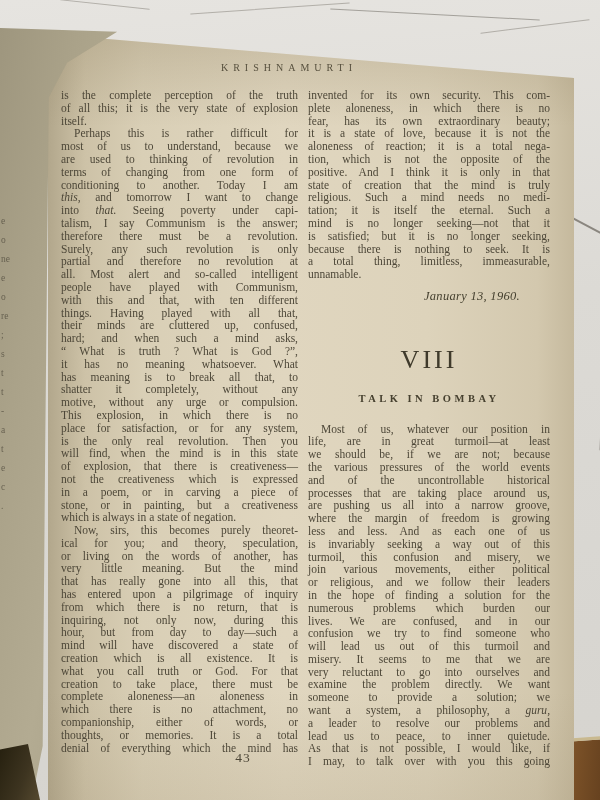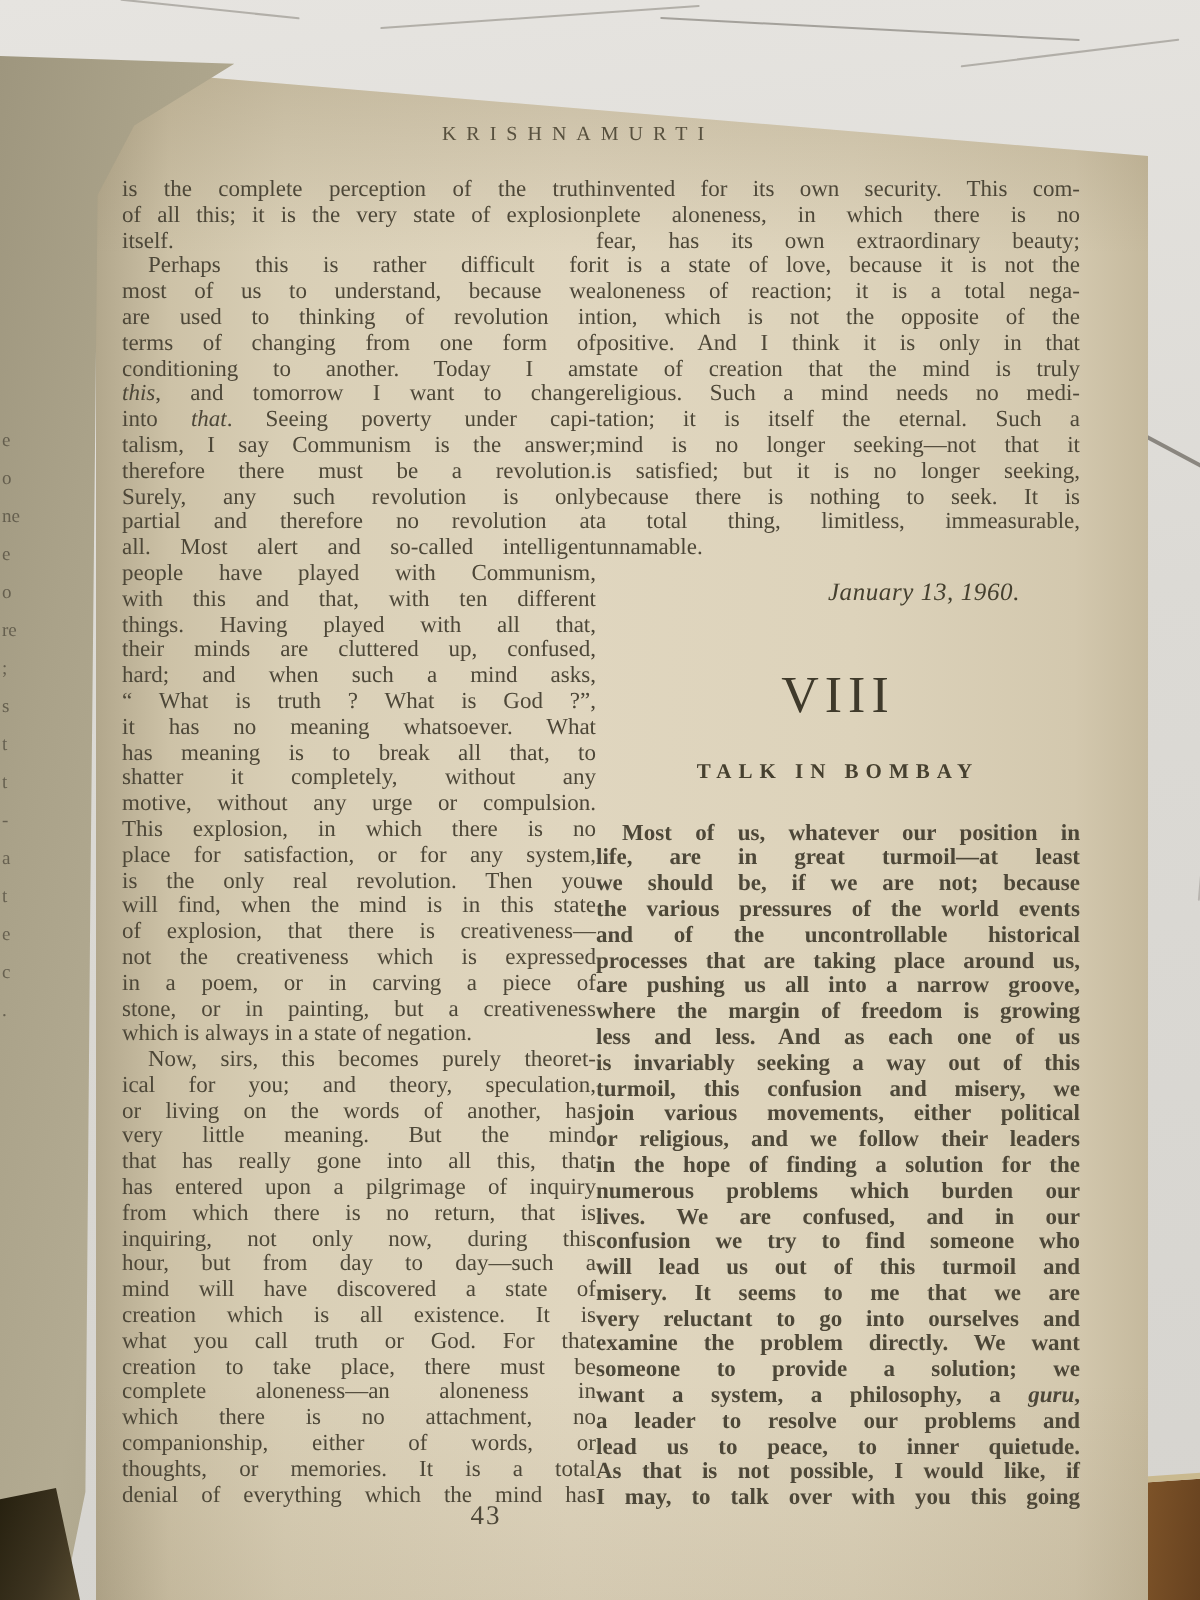--- a/index.html
+++ b/index.html
@@ -53,35 +53,35 @@
   #page:before{content:"";position:absolute;inset:0;
     background:linear-gradient(180deg,rgba(138,123,92,.30) 0,rgba(138,123,92,0) 13%,rgba(138,123,92,0) 86%,rgba(138,123,92,.14) 100%);
     pointer-events:none;}
   
   #running-head{
     position:absolute;top:36px;left:0;width:100%;padding-right:44px;box-sizing:border-box;
     text-align:center;font-size:10px;letter-spacing:5px;color:#57503e;
   }
   #columns{
     position:absolute;left:13px;top:63px;width:496px;
-    display:flex;gap:0;color:#4d4738;
+    display:flex;gap:10px;color:#4d4738;
   }
   .col{font-size:11.5px;line-height:12.8px;}
   .col-left{width:237px;}
   .col-right{width:242px;}
   .pline{text-align:justify;text-align-last:justify;white-space:normal;}
   .pline.end{text-align-last:left;}
   .para.indent .pline:first-child{text-indent:13px;}
   .date-line{margin-top:9px;font-style:italic;font-size:12.5px;text-align:right;
     padding-right:30px;color:#45402f;letter-spacing:.3px;}
-  .chapter-number{margin-top:30px;text-align:center;font-size:26px;line-height:30px;
+  .chapter-number{margin-top:42px;text-align:center;font-size:26px;line-height:30px;
     letter-spacing:3px;color:#3f3a2b;}
   .section-title{margin-top:18px;text-align:center;font-size:10.5px;letter-spacing:3.5px;
     color:#46402f;font-weight:bold;}
-  .para.after-title{margin-top:17px;font-weight:bold;}
+  .para.after-title{margin-top:17px;}
   #page-number{
     position:absolute;left:150px;top:724px;width:90px;text-align:center;
     font-size:13.5px;color:#4d4738;letter-spacing:1px;
   }
 </style>
 </head>
 <body>
 
 <div class="scratch s1"></div>
 <div class="scratch s2"></div>

